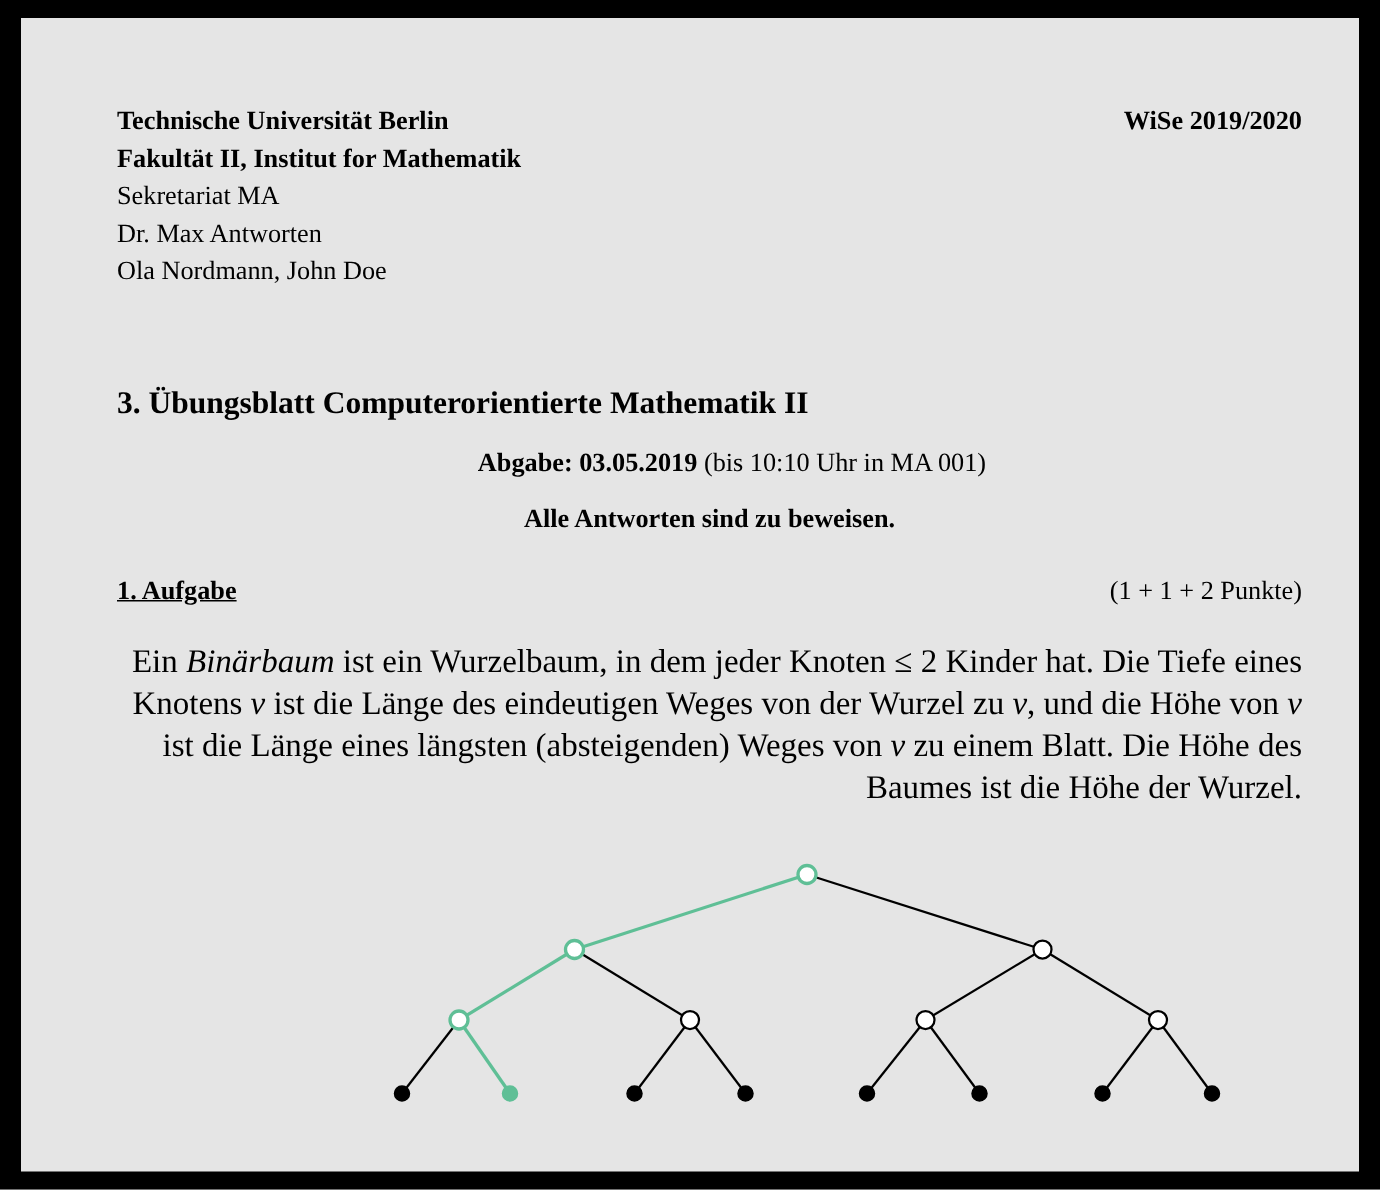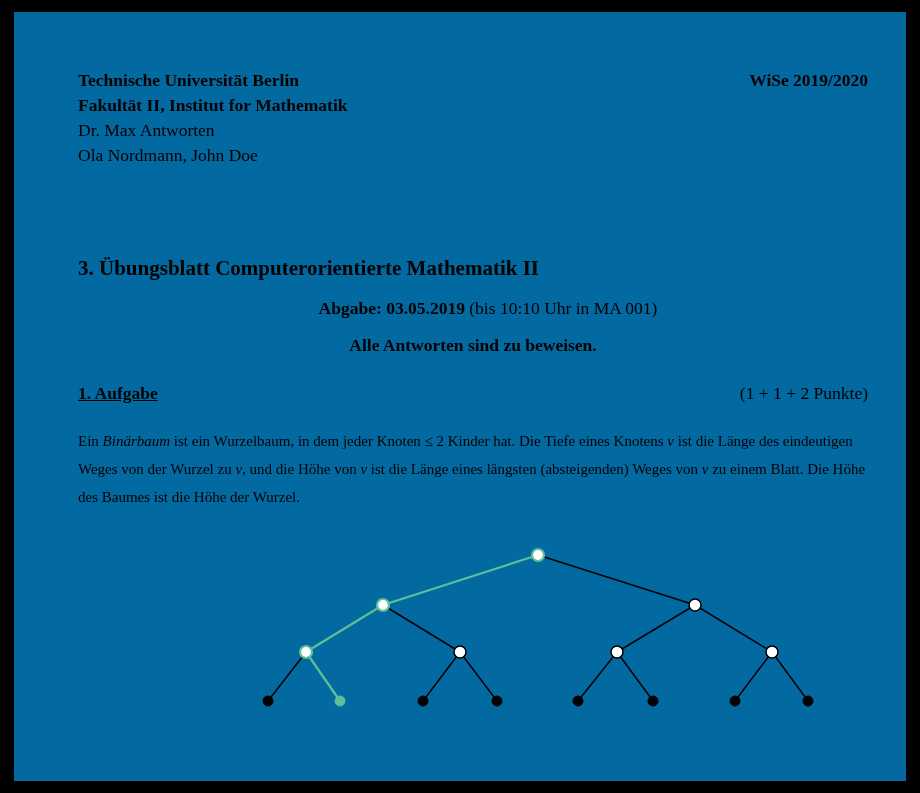--- a/index.html
+++ b/index.html
@@ -12,21 +12,21 @@
     background: #000000;
     font-family: "Liberation Serif", serif;
     overflow: hidden;
   }
   .page {
     position: absolute;
     left: 14px;
     top: 12px;
     width: 892px;
     height: 769px;
-    background: #0369a1;
+    background: #e5e5e5;
   }
   .sheet {
     position: absolute;
     left: 64px;
     top: 56px;
     width: 790px;
   }
   
   .header {
     position: relative;
@@ -91,23 +91,23 @@
   }
   .task-points {
     position: absolute;
     right: 0;
     top: 0;
     font-size: 17.5px;
   }
   
   .para {
     margin-top: 20px;
-    font-size: 15px;
+    font-size: 22px;
     line-height: 28px;
-    text-align: left;
+    text-align: right;
     color: #000;
   }
   .para i {
     font-style: italic;
   }
   
   .figure {
     position: relative;
     margin-top: 28px;
     width: 790px;
@@ -120,20 +120,21 @@
 </head>
 <body>
 
 <div class="page">
   <div class="sheet">
 
     <div class="header">
       <div class="hdr-left">
         <div class="hline bold">Technische Universität Berlin</div>
         <div class="hline bold">Fakultät II, Institut for Mathematik</div>
+        <div class="hline">Sekretariat MA</div>
         <div class="hline">Dr. Max Antworten</div>
         <div class="hline">Ola Nordmann, John Doe</div>
       </div>
       <div class="hdr-right">
         <div class="hline bold">WiSe 2019/2020</div>
       </div>
     </div>
 
     <div class="title">3. Übungsblatt Computerorientierte Mathematik II</div>
 

